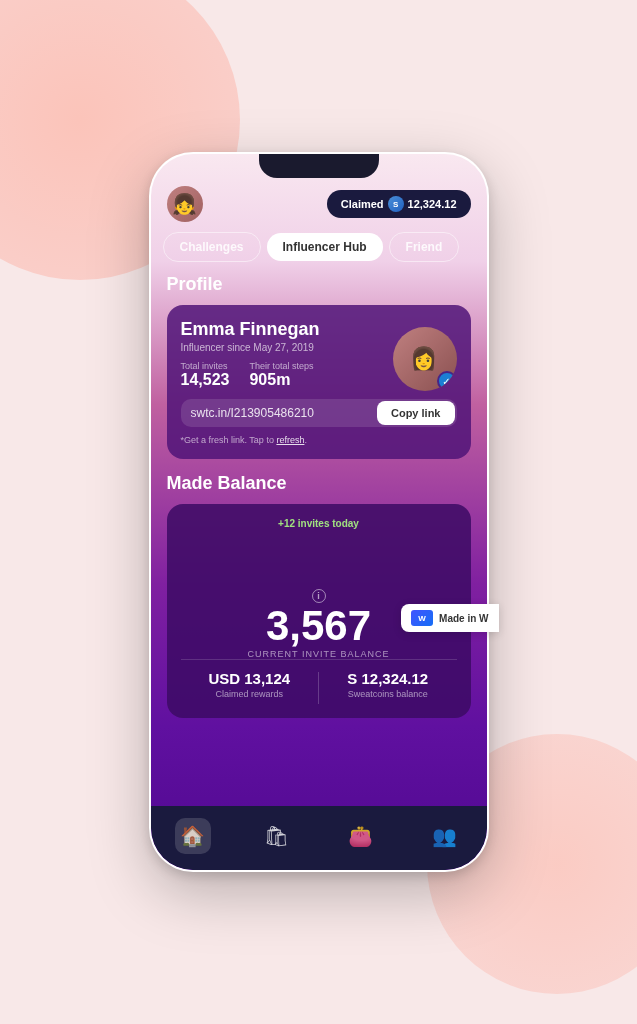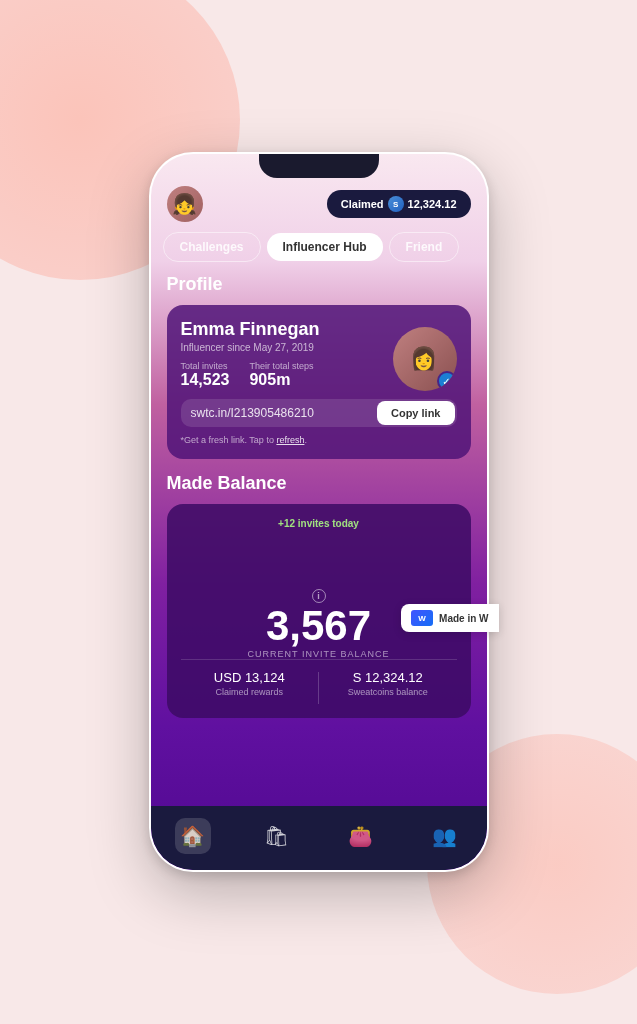--- a/index.html
+++ b/index.html
@@ -349,22 +349,22 @@
       display: flex;
       align-items: flex-start;
     }
 
     .balance-item {
       flex: 1;
       text-align: center;
     }
 
     .balance-item-value {
-      font-size: 13px;
-      font-weight: 400;
+      font-size: 15px;
+      font-weight: 700;
       color: white;
     }
 
     .balance-item-label {
       font-size: 9px;
       color: rgba(255,255,255,0.55);
       margin-top: 2px;
     }
 
     .balance-separator {

